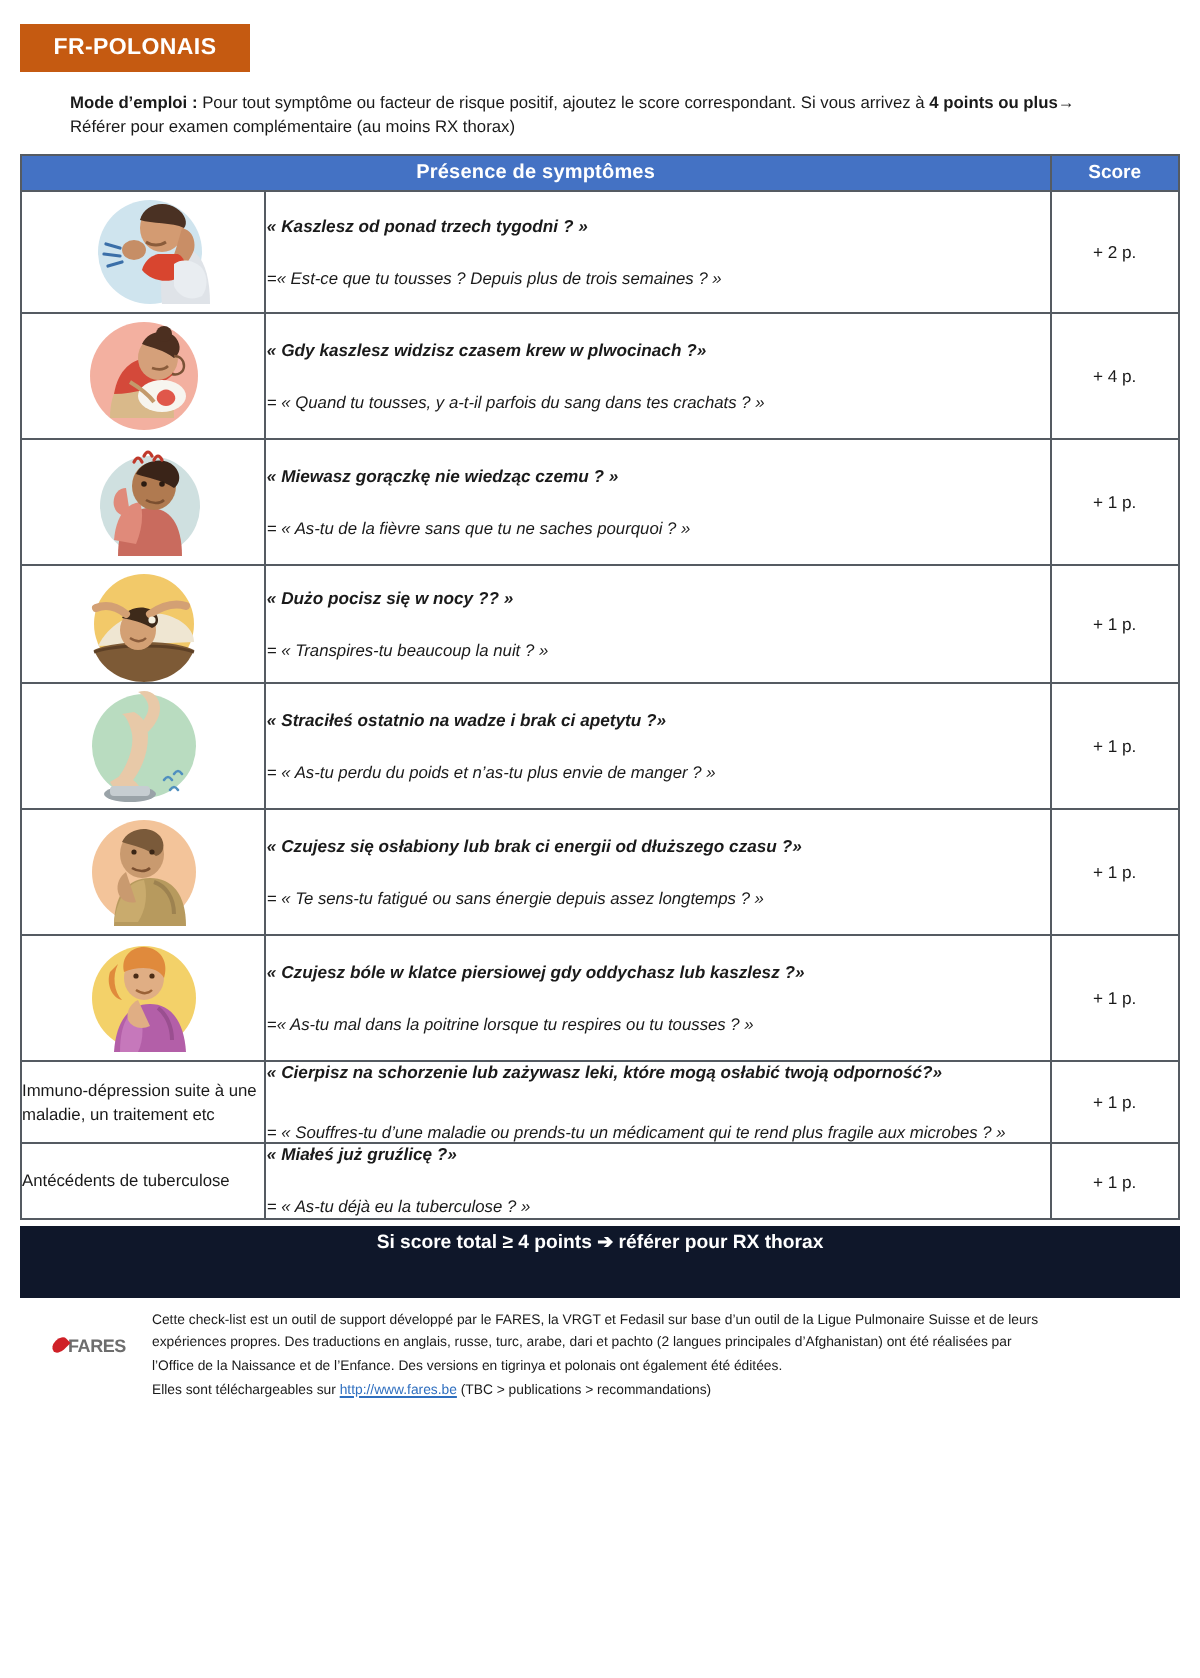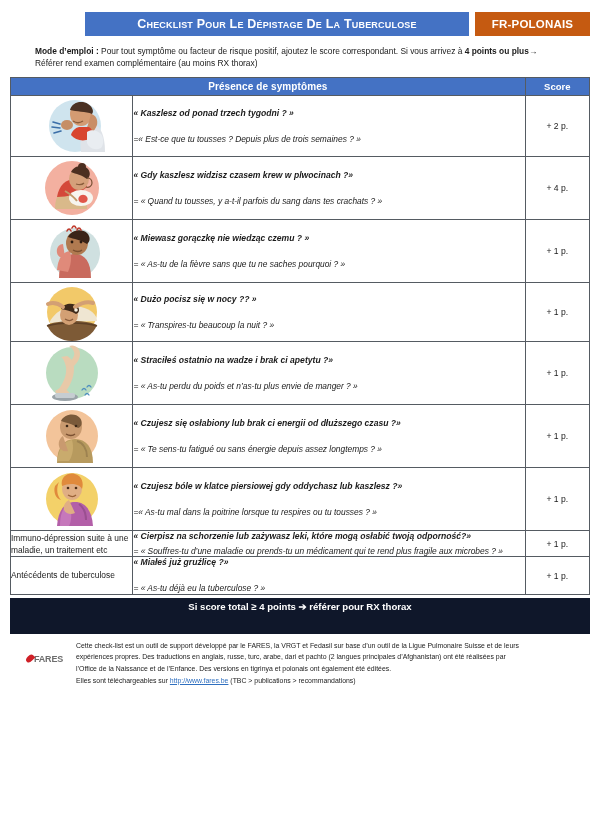--- a/index.html
+++ b/index.html
@@ -106,21 +106,21 @@
     font-size: 8.6px;
     line-height: 1.3;
     margin: 0 0 2px 0;
   }
   .q-fr {
     font-style: italic;
     font-size: 8.4px;
     line-height: 1.3;
     margin: 14px 0 0 0;
   }
-  .q-fr.tight { margin-top: 3px; }
+  .q-fr.tight { margin-top: 18px; }
   .score-cell {
     text-align: center;
     font-size: 8.6px;
   }
   .risk-label {
     font-size: 8.4px;
     line-height: 1.45;
     padding: 4px 3px;
   }
 
@@ -199,26 +199,25 @@
     color: #2f6fbf;
     text-decoration: underline;
   }
 </style>
 </head>
 <body>
 
 <div class="page">
 
   <div class="header-row">
-    <div class="title-bar">Checklist pour le dépistage de la tuberculose</div>
     <div class="lang-badge">FR-POLONAIS</div>
   </div>
 
   <div class="instructions">
-    <b>Mode d’emploi :</b><span> Pour tout symptôme ou facteur de risque positif, ajoutez le score correspondant. Si vous arrivez à </span><b>4 points ou plus</b><span>→</span><span> Référer rend examen complémentaire (au moins RX thorax)</span>
+    <b>Mode d’emploi :</b><span> Pour tout symptôme ou facteur de risque positif, ajoutez le score correspondant. Si vous arrivez à </span><b>4 points ou plus</b><span>→</span><span> Référer pour examen complémentaire (au moins RX thorax)</span>
   </div>
 
   <table class="checklist">
     <colgroup>
       <col class="col-img">
         <col class="col-text">
         <col class="col-score">
     </colgroup>
     <tbody>
 

